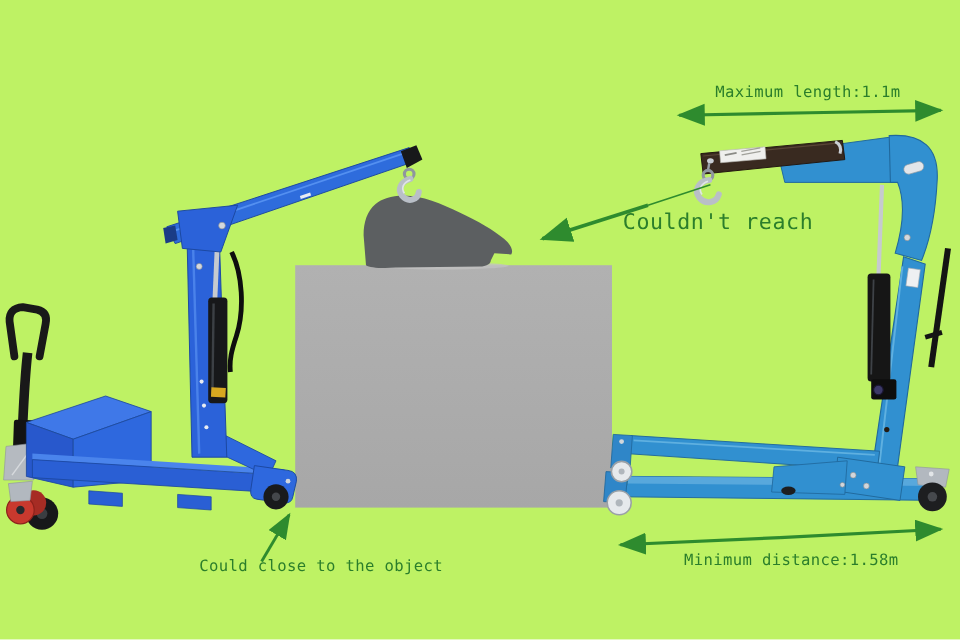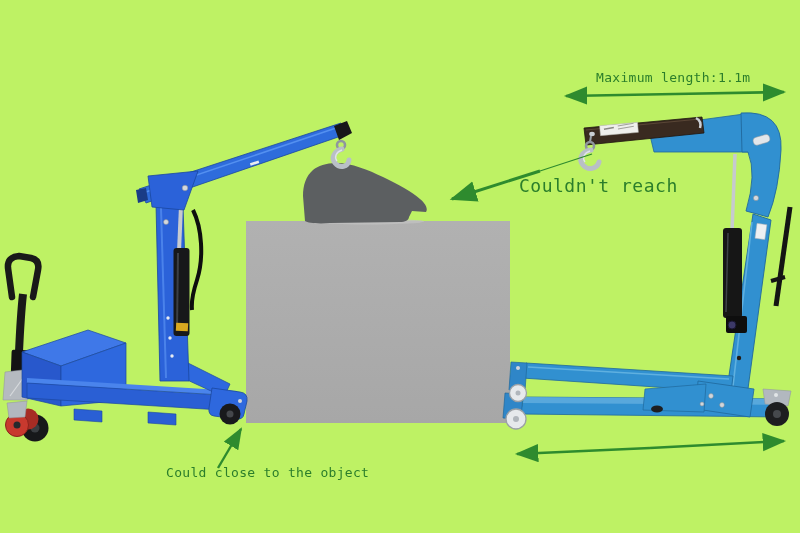--- a/index.html
+++ b/index.html
@@ -216,13 +216,14 @@
     </g>
   </g>
 </svg>
 
   <div class="label" style="left:596px;top:70px;">Maximum length:1.1m</div>
 
   <div class="label big" style="left:519px;top:175px;">Couldn't reach</div>
 
   <div class="label" style="left:140px;top:465px;margin-left:26px;">Could close to the object</div>
 
+  <div class="label" style="left:570px;top:460px;">Minimum distance:1.58m</div>
 </div>
 
 </body></html>

